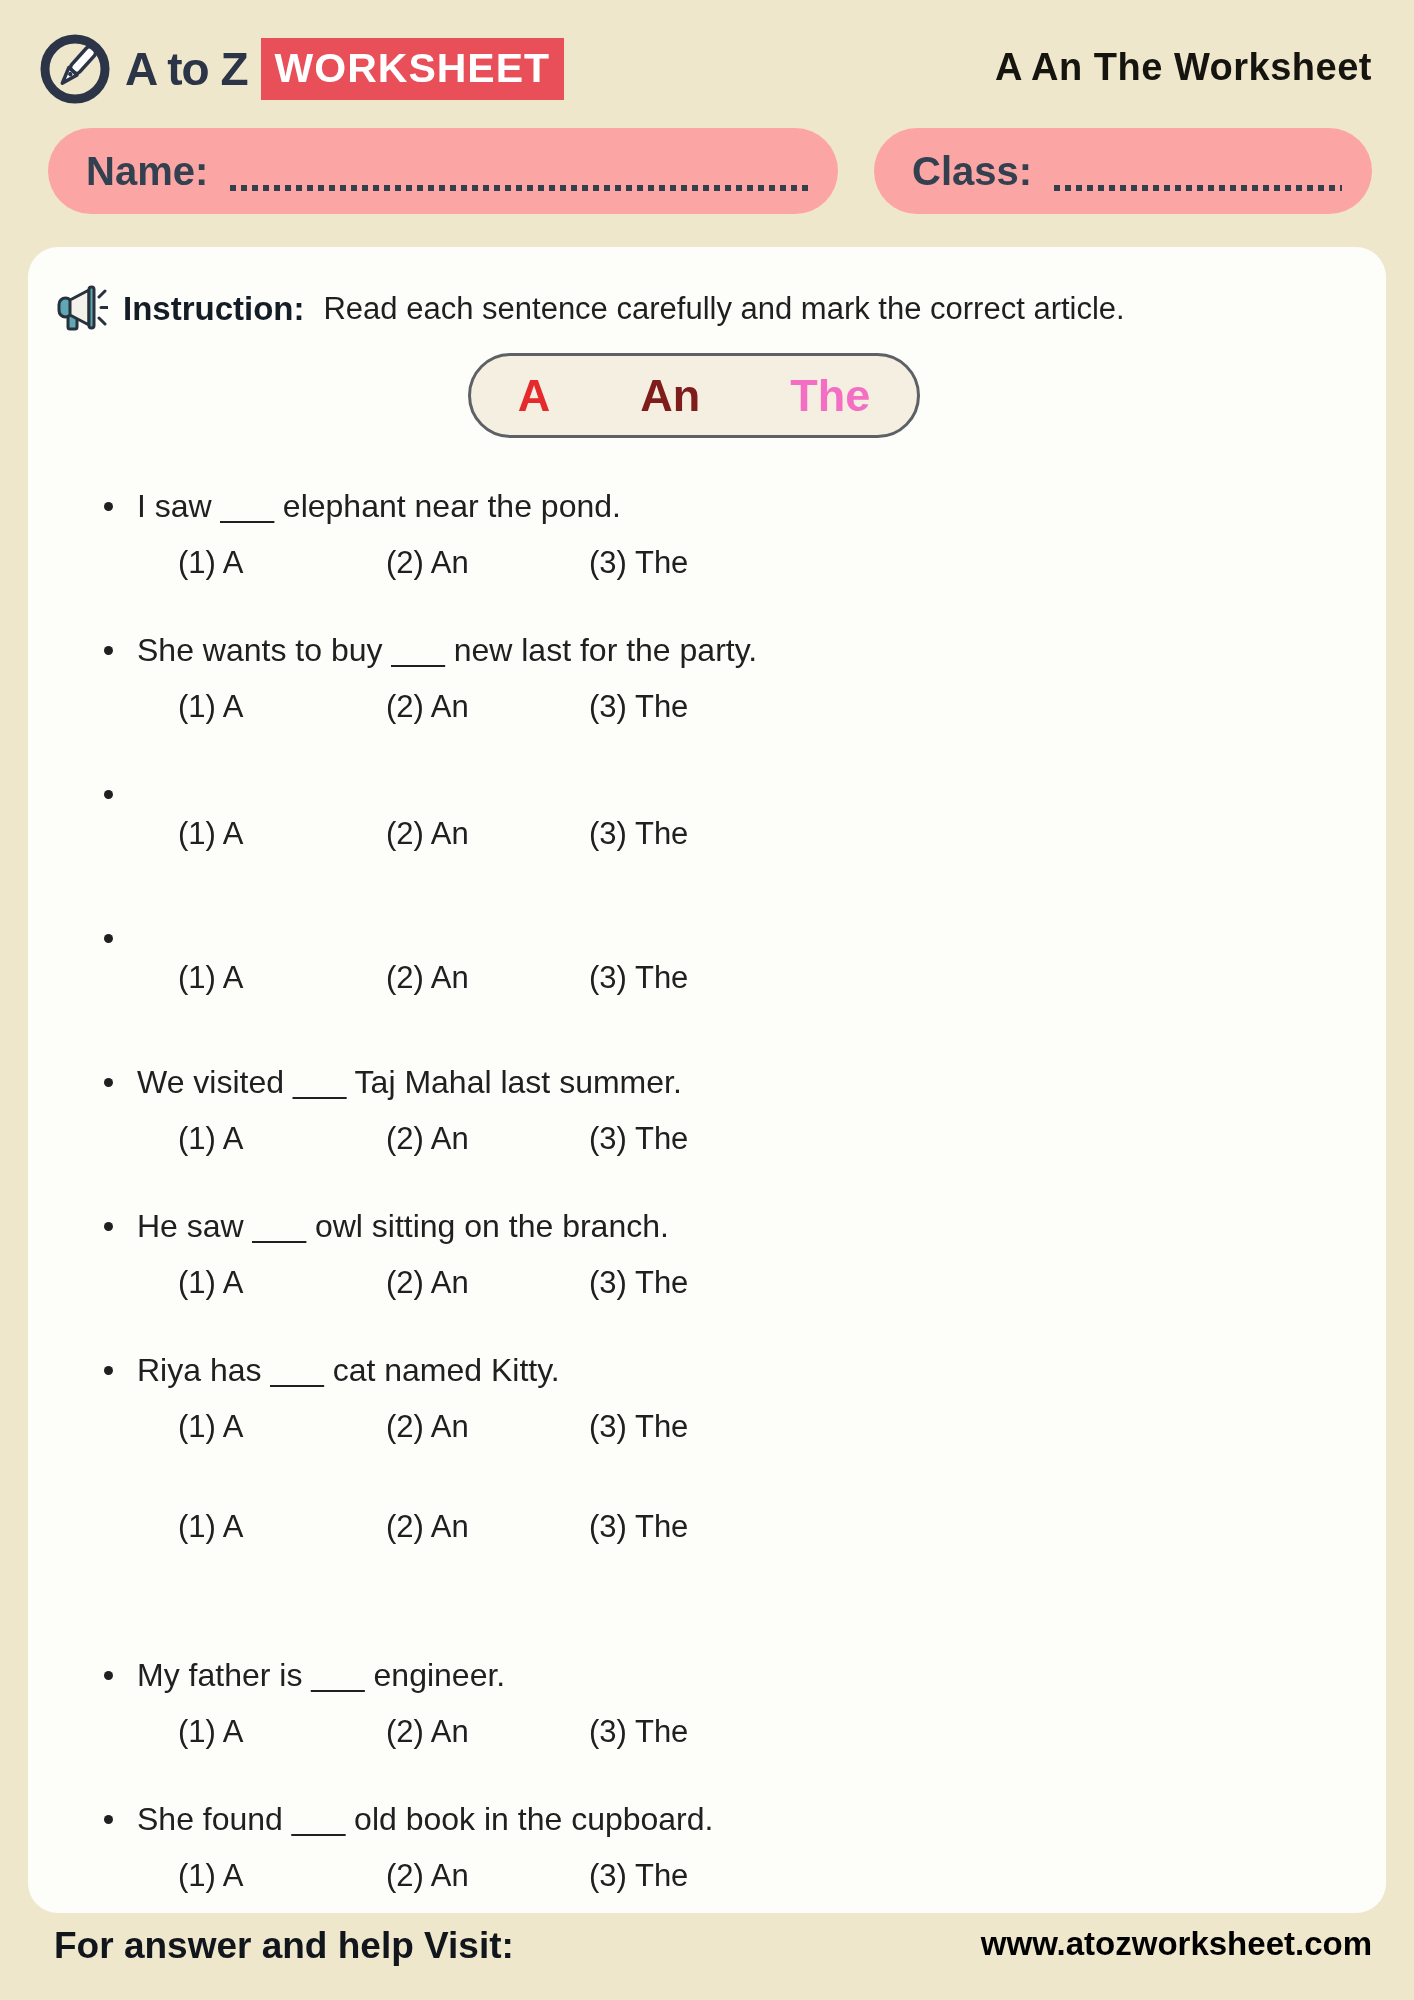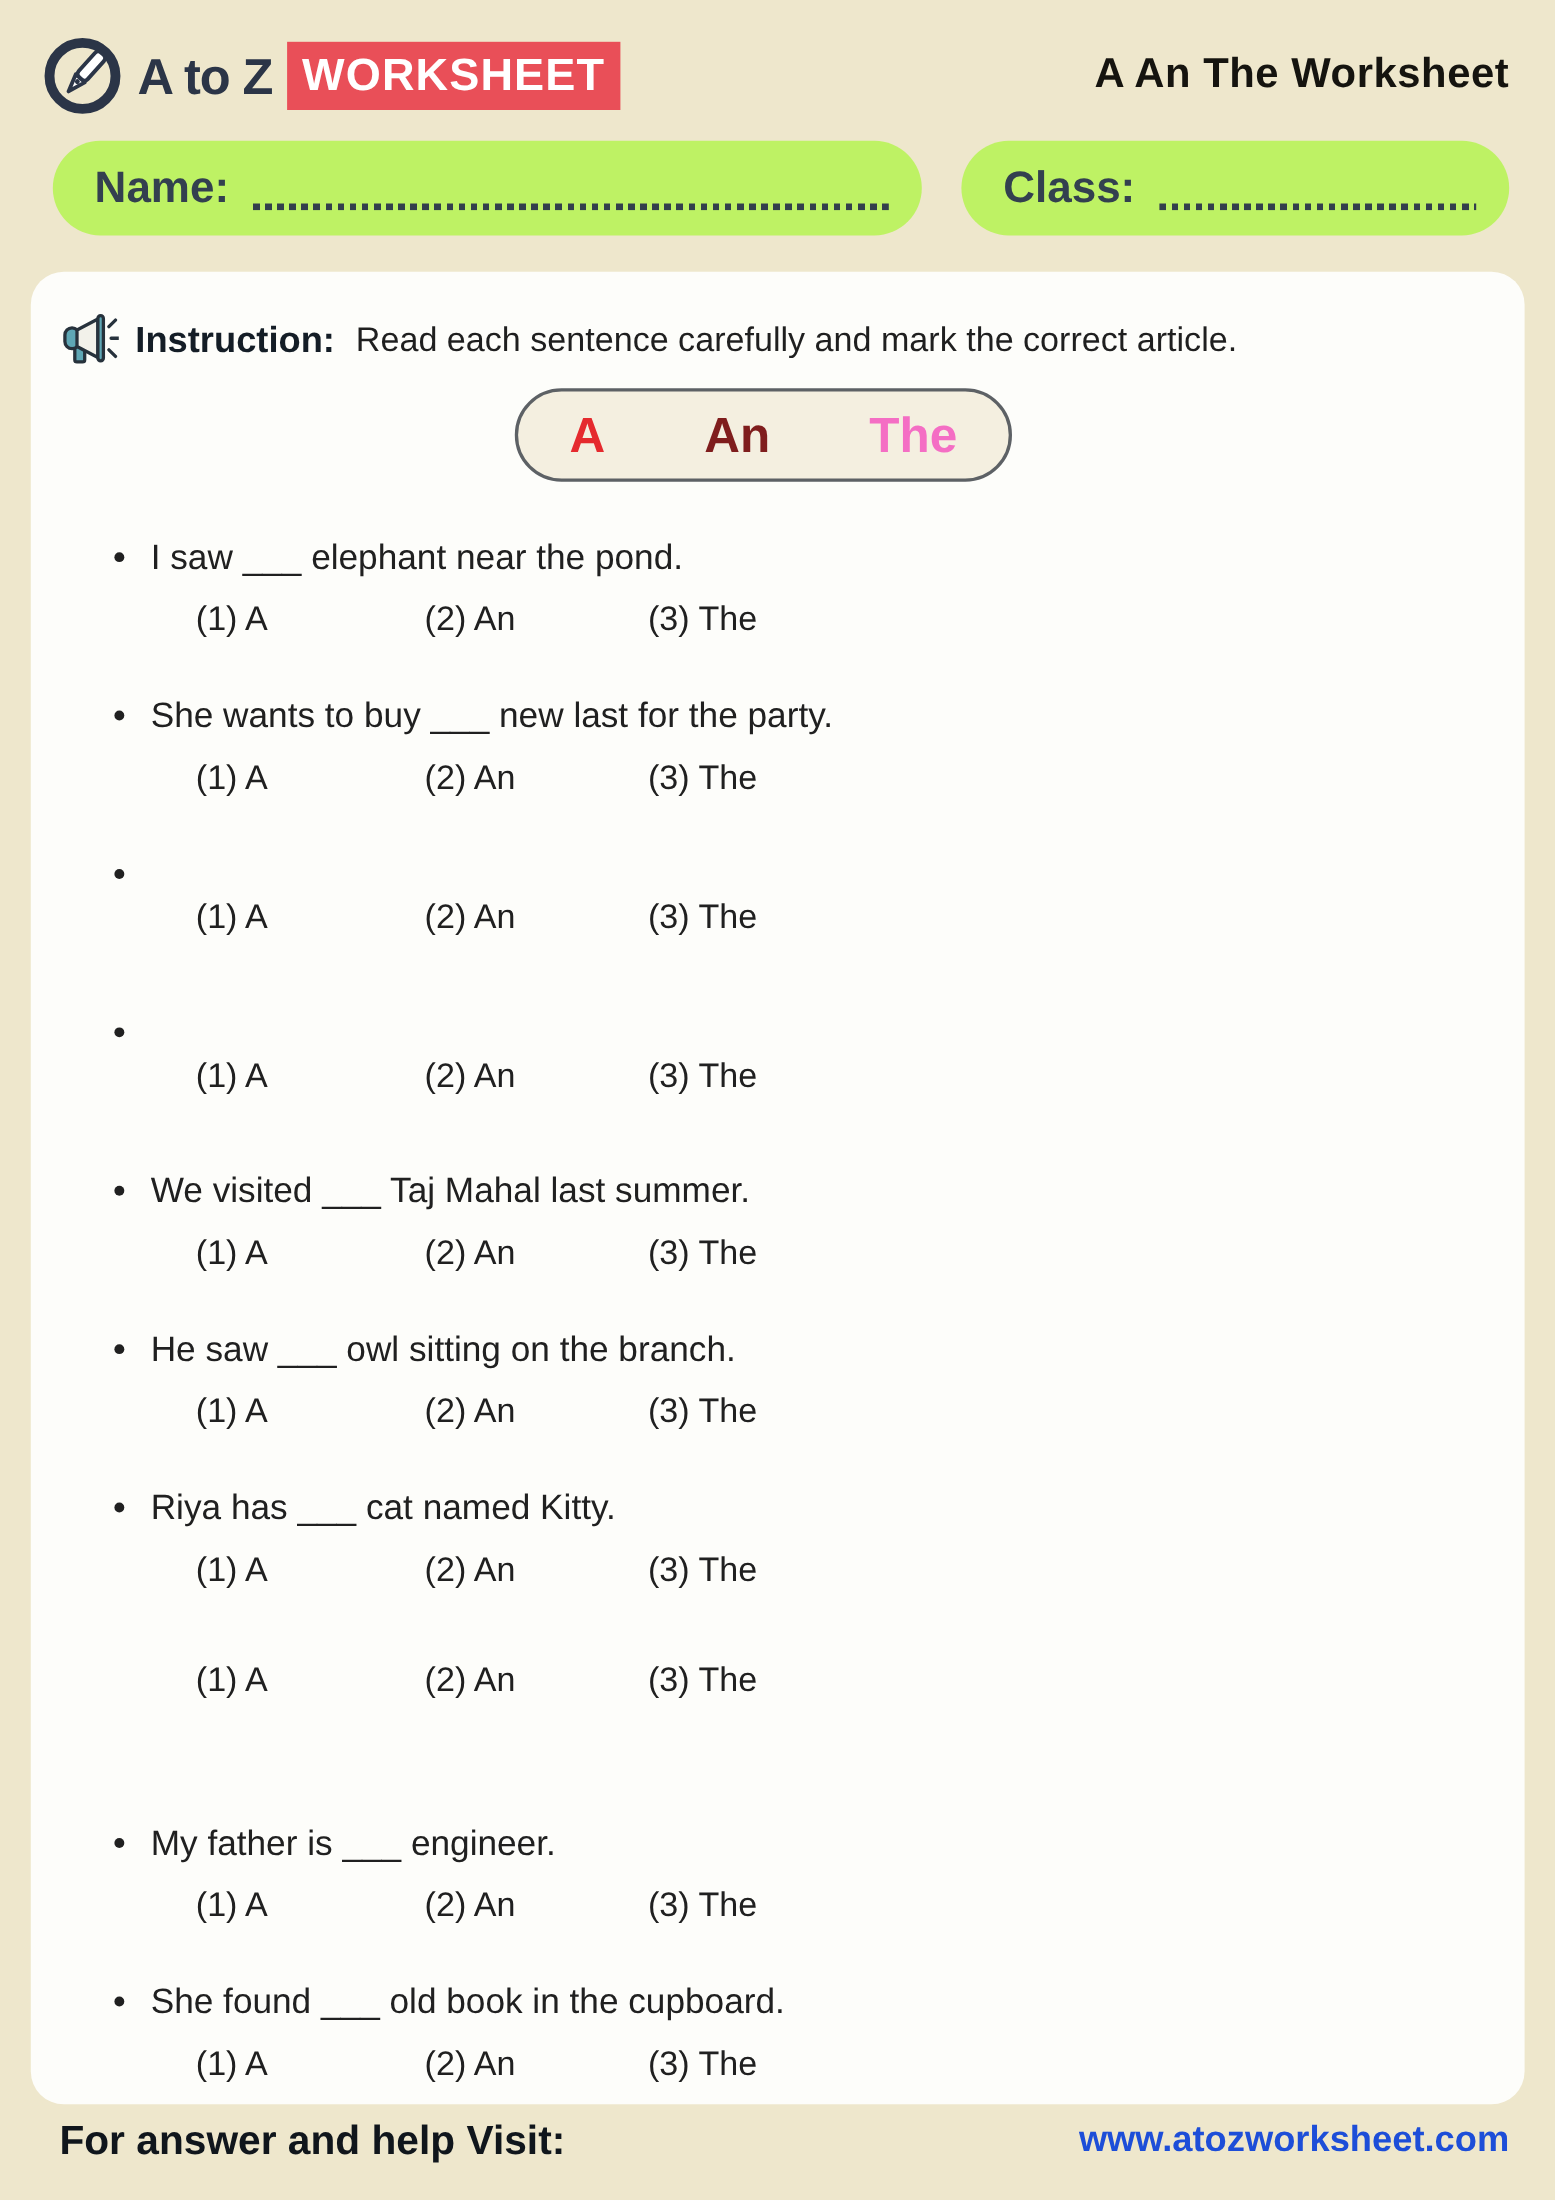--- a/index.html
+++ b/index.html
@@ -25,21 +25,21 @@
     font-size:41px; font-weight:800; letter-spacing:1px;
     padding:7px 14px 8px 14px;
   }
   .page-title {
     position:absolute; right:42px; top:46px;
     font-size:38px; font-weight:700; color:#15140f; letter-spacing:0.5px;
   }
   
   .field-pill {
     position:absolute; top:128px; height:86px;
-    background:#bef264; border-radius:43px;
+    background:#fca5a5; border-radius:43px;
     display:flex; align-items:center;
     padding:0 30px 0 38px; gap:22px;
   }
   .field-pill.name { left:48px;  width:790px; }
   .field-pill.class { left:874px; width:498px; }
   .field-label { font-size:40px; font-weight:800; color:#33404f; white-space:nowrap; }
   .dotline {
     flex:1; height:6px; align-self:flex-end; margin-bottom:23px;
     background:repeating-linear-gradient(90deg,#333f4c 0 6px,transparent 6px 11px);
   }
@@ -80,21 +80,21 @@
   .opt  { font-size:31px; color:#202020; white-space:nowrap; }
   .opt:nth-child(1) { width:208px; }
   .opt:nth-child(2) { width:203px; }
   
   .footer-left {
     position:absolute; left:54px; top:1925px;
     font-size:37px; font-weight:800; color:#10161c;
   }
   .footer-right {
     position:absolute; right:42px; top:1925px;
-    font-size:33px; font-weight:800; color:#1d4ed8;
+    font-size:33px; font-weight:800; color:#000000;
   }
 </style>
 </head>
 <body>
 
 <div class="header-left">
   <svg class="logo-circle" viewBox="0 0 74 74">
     <circle cx="37" cy="37" r="30" fill="none" stroke="#2b3547" stroke-width="9"></circle>
     <g transform="rotate(42 37 37)">
       <rect x="31.5" y="10" width="11" height="30" rx="4" fill="#ffffff" stroke="#2b3547" stroke-width="3.5"></rect>

